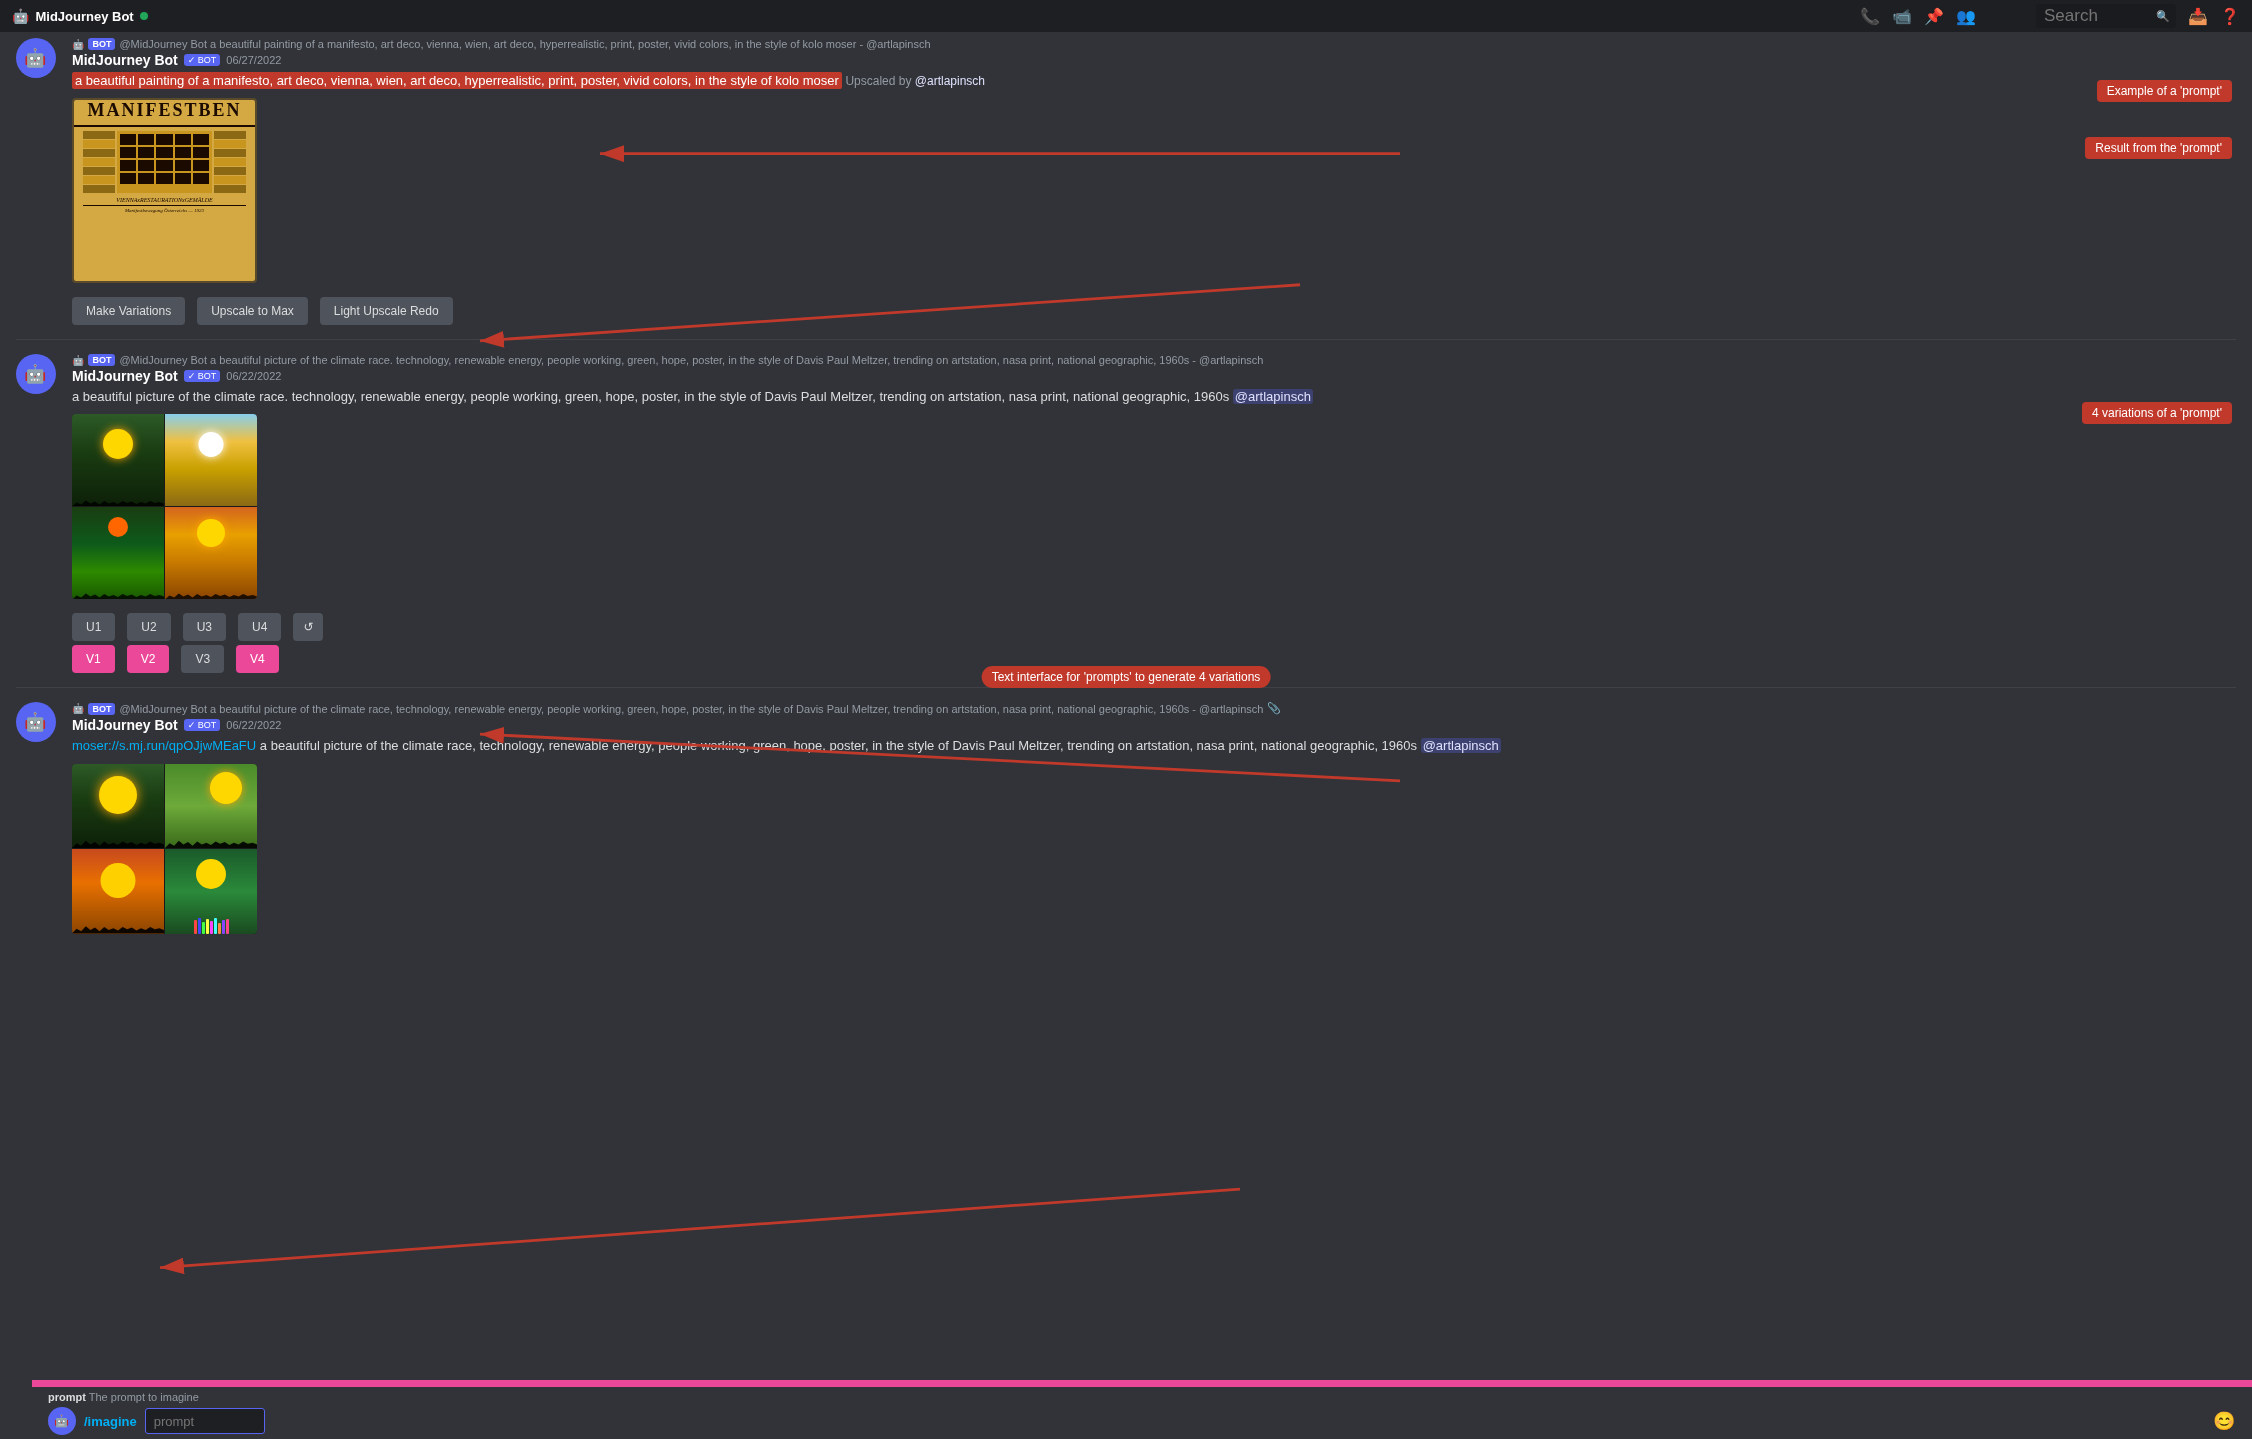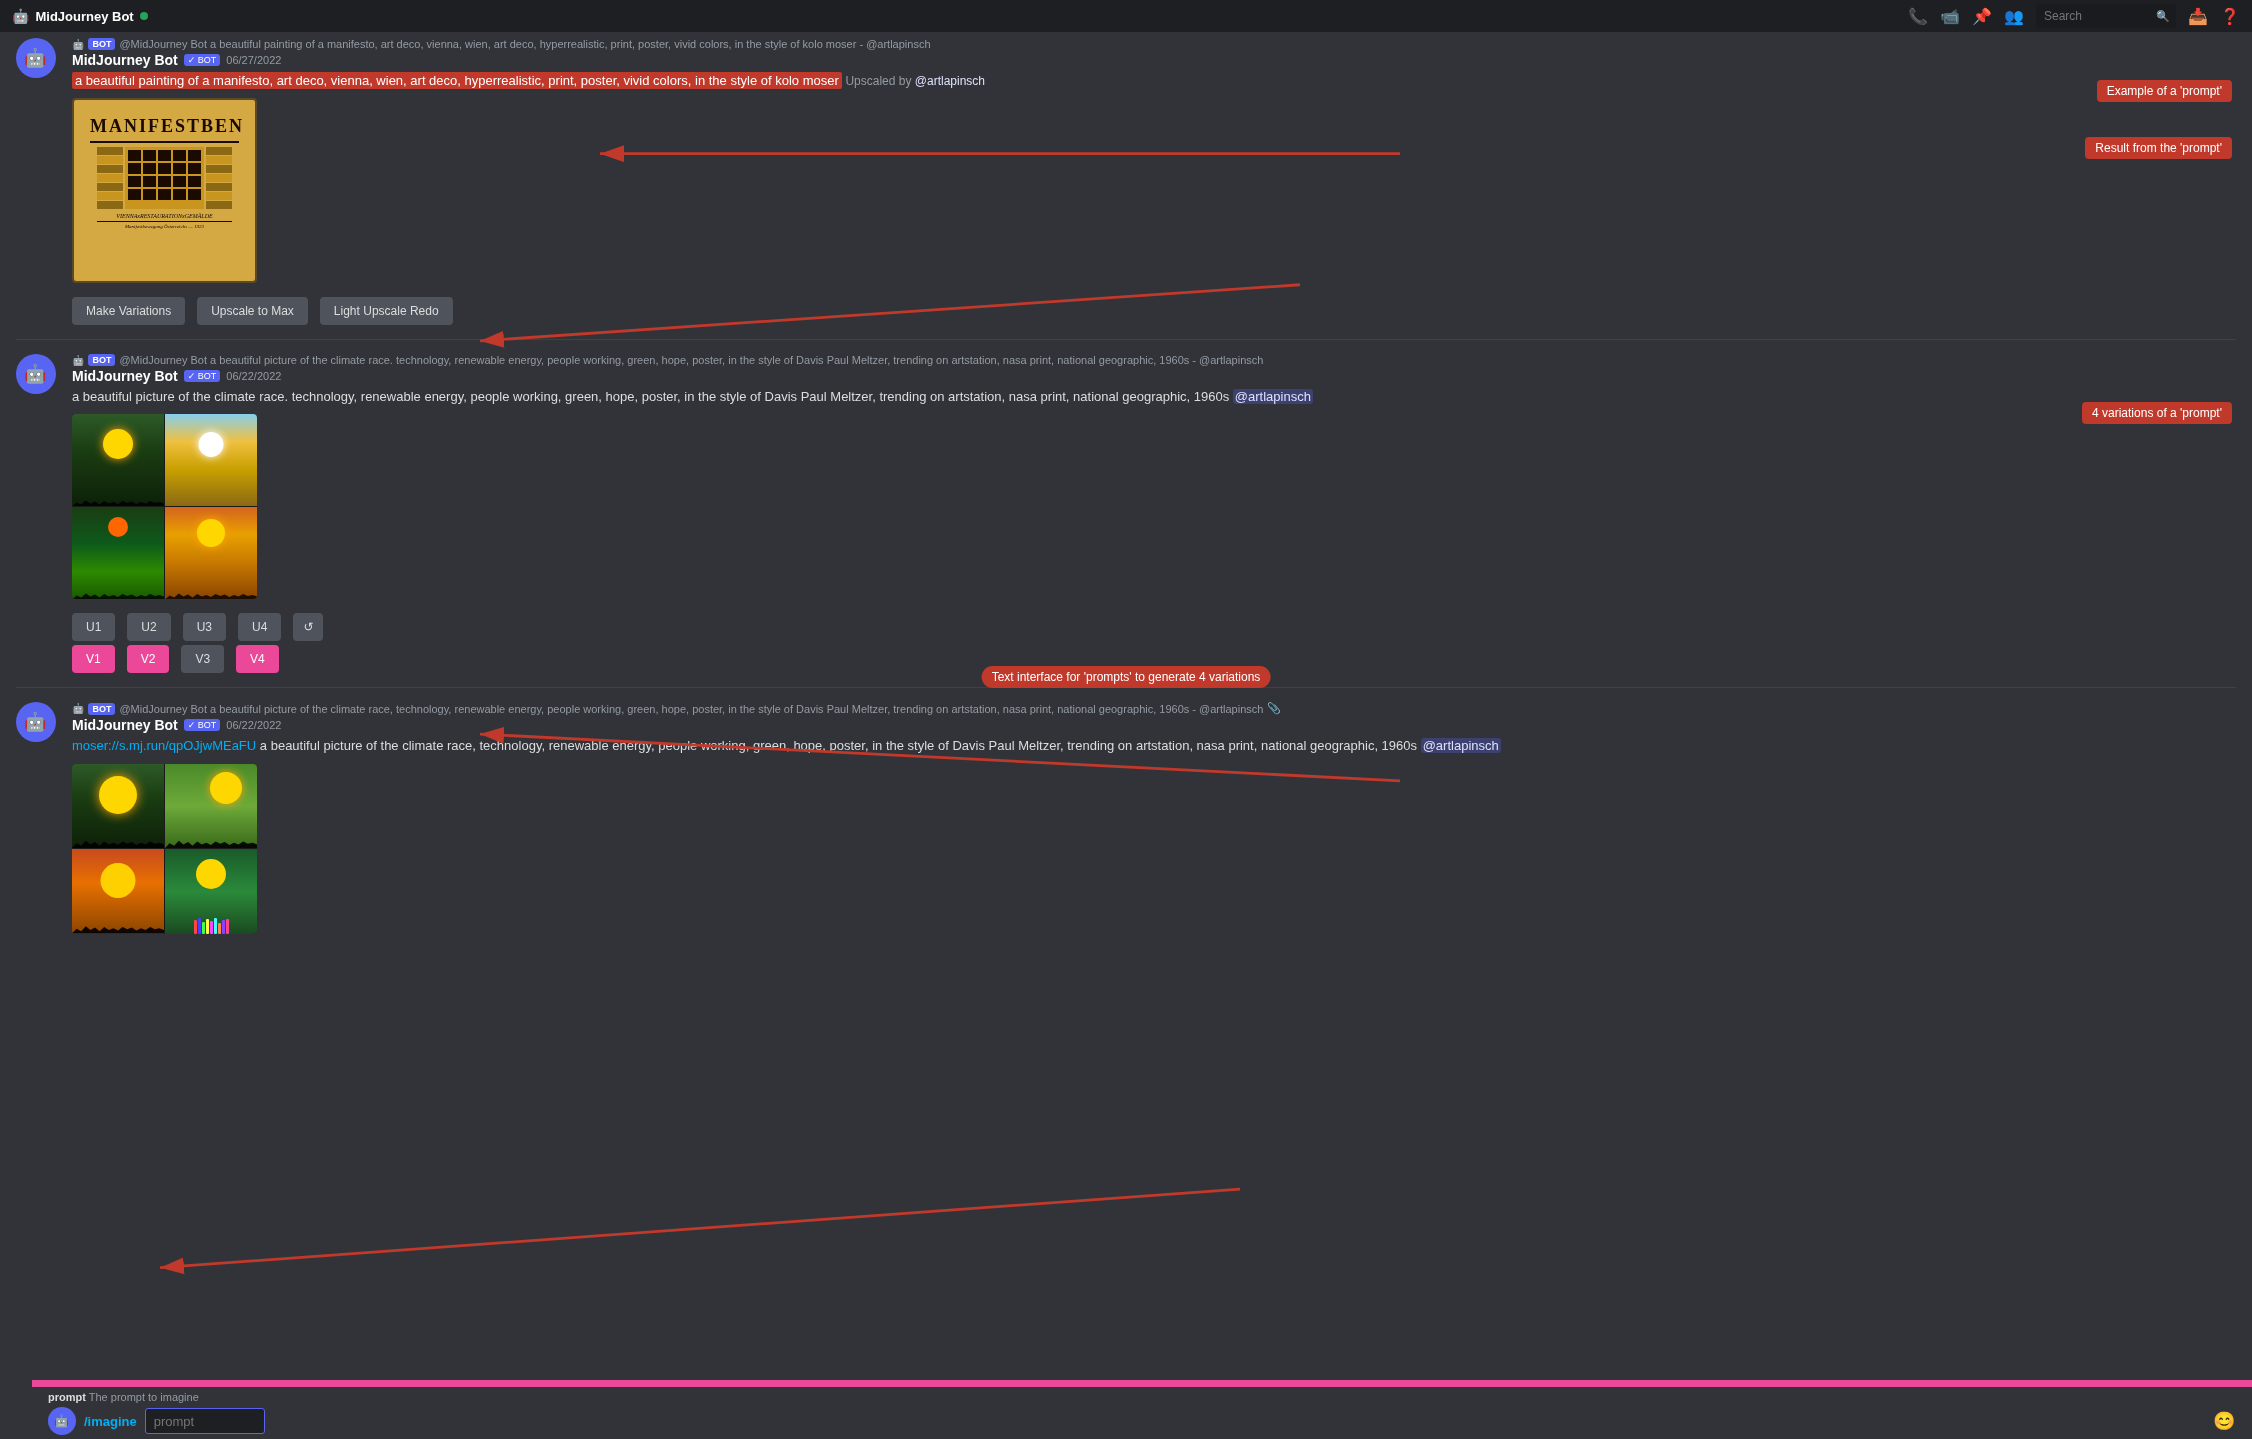--- a/index.html
+++ b/index.html
@@ -42,23 +42,24 @@
       display: flex;
       align-items: center;
       gap: 12px;
     }
     .search-bar {
       background: #1a1b1e;
       border: none;
       border-radius: 4px;
       color: #fdba74;
       padding: 3px 8px;
-      font-size: 12px;
+      font-size: 17px;
       width: 140px;
       height: 24px;
+      margin-left: 48px;
     }
     .icon-btn {
       width: 20px;
       height: 20px;
       color: #b5bac1;
       display: flex;
       align-items: center;
       justify-content: center;
       cursor: pointer;
       font-size: 16px;
@@ -172,21 +173,21 @@
     }
 
     .poster-content {
       background: #d4a843;
       width: 100%;
       height: 100%;
       display: flex;
       flex-direction: column;
       align-items: center;
       justify-content: flex-start;
-      padding: 16px;
+      padding: 0;
       font-family: serif;
     }
 
     .poster-title {
       font-size: 18px;
       font-weight: 900;
       color: #1a0a00;
       text-align: center;
       letter-spacing: 2px;
       border-bottom: 2px solid #1a0a00;

